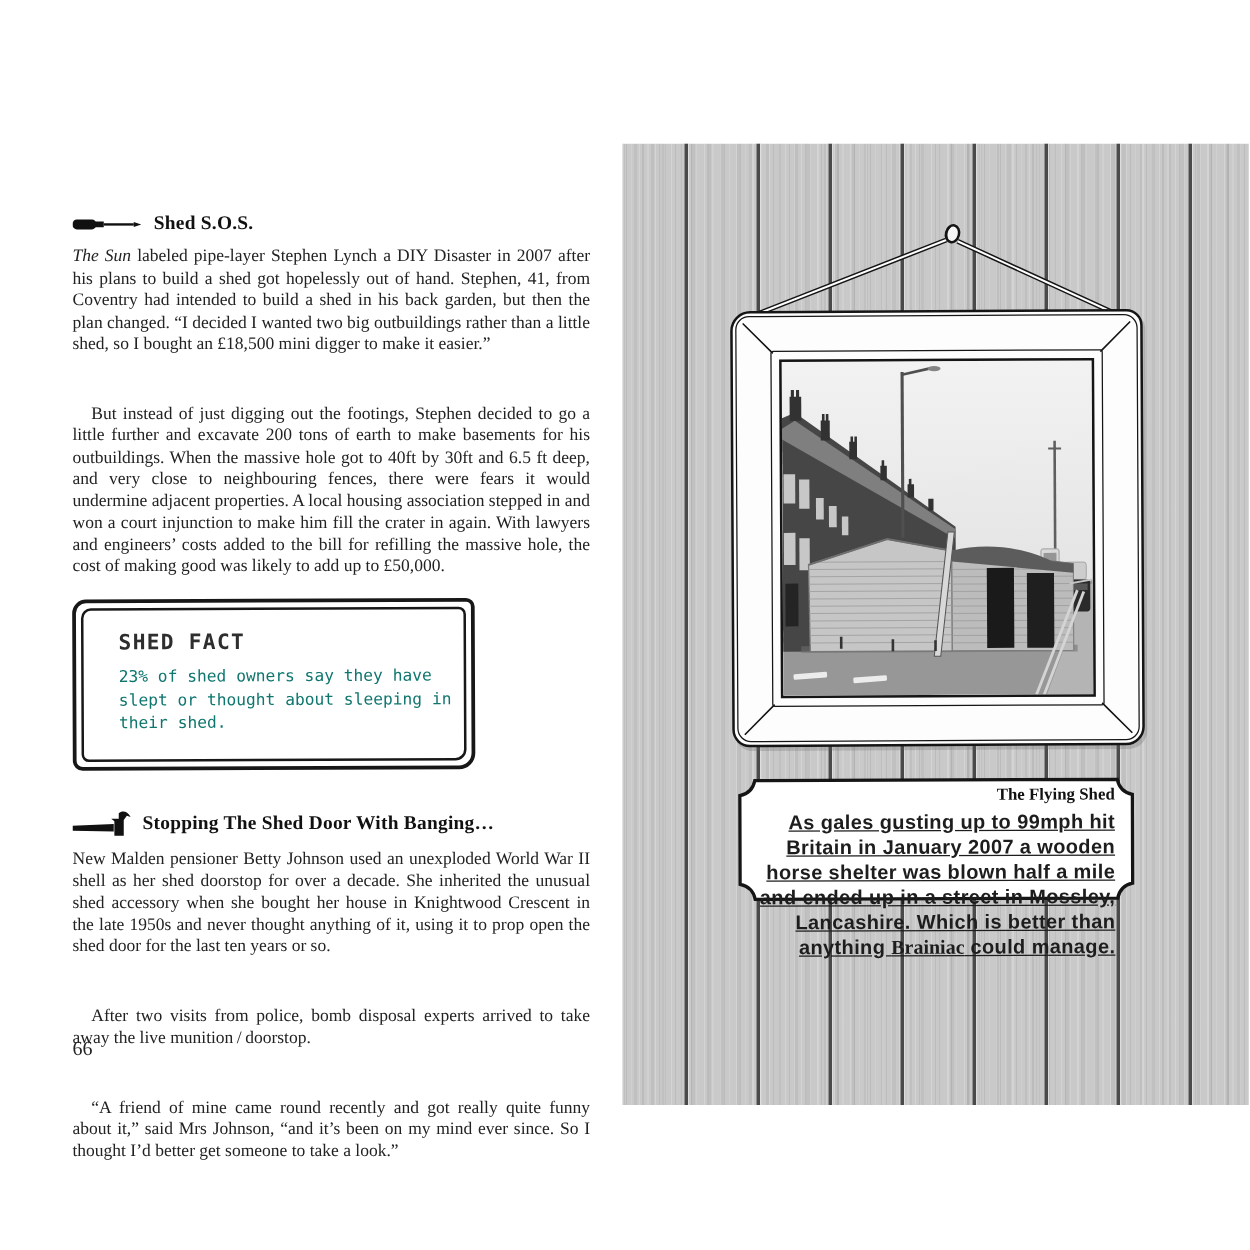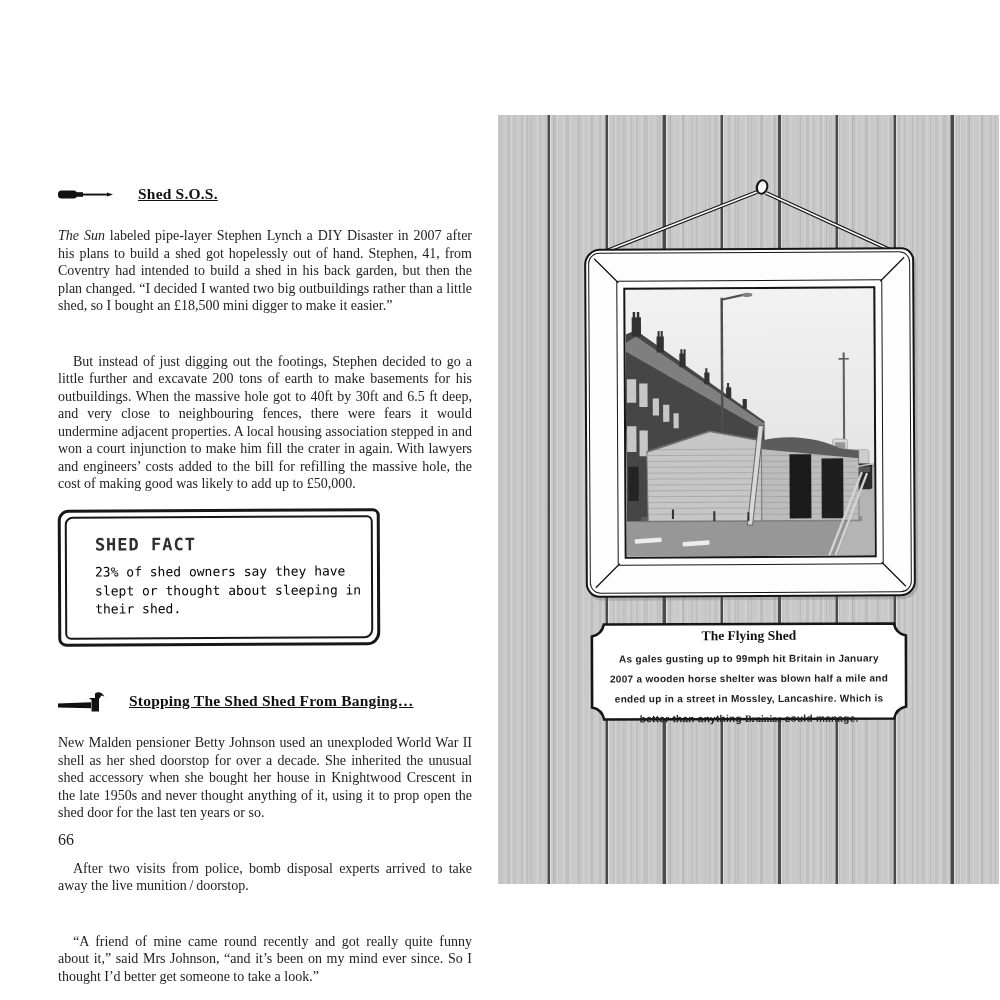--- a/index.html
+++ b/index.html
@@ -2,33 +2,33 @@
 <html><head>
 <meta charset="utf-8">
 <style>
   html,body{margin:0;padding:0;background:#ffffff;}
   .stage{position:relative;width:1000px;height:1000px;background:#ffffff;overflow:hidden;
          font-family:"Liberation Serif", serif;color:#1c1c1c;}
 
   
   .left-page{position:absolute;left:58px;top:170px;width:414px;}
   .sec-head{display:flex;align-items:center;gap:9px;margin:0 0 9px 0;}
-  .sec-head h2{font-size:15.5px;font-weight:bold;margin:15px;letter-spacing:.2px;color:#111;text-decoration:underline;}
+  .sec-head h2{font-size:15.5px;font-weight:bold;margin:0;letter-spacing:.2px;color:#111;}
   .bodycol p{margin:0;font-size:14px;line-height:17.5px;text-align:justify;color:#222;}
   .bodycol p.indent{text-indent:15px;margin-top:38px;}
   .ital{font-style:italic;font-family:Liberation Serif, serif;}
 
   .fact-box{margin:16px 0 18px 0;width:316px;border:3px solid #171717;
             border-radius:11px 7px 13px 8px;background:#fff;transform:rotate(-.25deg);}
   .fact-inner{margin:4px;border:2.5px solid #171717;border-radius:8px 6px 9px 6px;
               padding:16px 5px 18px 28px;min-height:70px;}
   .fact-title{font-family:"DejaVu Sans Mono", monospace;font-weight:bold;font-size:17px;
               letter-spacing:1px;color:#2e2e2e;margin:0 0 9px 0;}
   .fact-body{font-family:"DejaVu Sans Mono", monospace;font-size:13px;line-height:18.5px;
-             color:#000000;margin:0;width:270px;}
+             color:#0f766e;margin:0;width:270px;}
 
   .gap-lg{height:14px;}
   .page-number{position:absolute;left:58px;top:831px;font-size:16px;color:#222;}
 
   
   .wood{position:absolute;left:498px;top:115px;width:501px;height:769px;
         background-color:#c9c9c9;
         background-image:
           repeating-linear-gradient(90deg, rgba(0,0,0,0) 0 49.2px, rgba(140,140,140,.9) 49.2px 50px, #4a4a4a 50px 52.4px, rgba(225,225,225,.85) 52.4px 53.4px, rgba(0,0,0,0) 53.4px 57.6px),
           repeating-linear-gradient(90deg, rgba(255,255,255,.20) 0 1px, rgba(255,255,255,0) 1px 3px, rgba(70,70,70,.10) 3px 4px, rgba(0,0,0,0) 4px 7px, rgba(255,255,255,.13) 7px 8px, rgba(0,0,0,0) 8px 13px),
@@ -42,25 +42,25 @@
                border-radius:16px 13px 15px 14px;box-shadow:2px 3px 0 rgba(90,90,90,.25);}
   .frame-line2{position:absolute;inset:4px;border:1.5px solid #151515;border-radius:11px;}
   .well-line1{position:absolute;inset:32px;border:1.5px solid #151515;border-radius:2px;}
   .well{position:absolute;inset:39px;border:2.5px solid #151515;background:#dcdcdc;overflow:hidden;}
   .well svg{display:block;width:100%;height:100%;}
   .miter-svg{position:absolute;inset:0;}
 
   .plaque{position:absolute;left:90px;top:505px;width:322px;height:103px;z-index:3;
           transform:rotate(-.2deg);}
   .plaque-border{position:absolute;inset:0;}
-  .plaque-text{position:absolute;inset:8px 18px 6px 18px;text-align:center;}
+  .plaque-text{position:absolute;inset:8px 18px 6px 18px;text-align:right;}
   .plaque-title{font-family:"Liberation Serif", serif;font-weight:bold;font-size:13.5px;
                 color:#111;margin:0 0 5px 0;}
-  .plaque-body{font-family:cursive, sans-serif;font-size:10px;line-height:20px;font-weight:bold;
-               color:#1d1d1d;margin:0;letter-spacing:.3px;}
+  .plaque-body{font-family:cursive, sans-serif;font-size:16px;line-height:20px;font-weight:bold;
+               color:#1d1d1d;margin:0;letter-spacing:.3px;text-decoration:underline;}
   .plaque-body .showname{font-family:"Liberation Serif", serif;font-weight:bold;letter-spacing:0;}
 </style>
 </head>
 <body>
 
 <div class="stage">
 
   <div class="left-page">
 
     <div class="sec-head">
@@ -89,21 +89,21 @@
 
     <div class="gap-lg"></div>
 
     <div class="sec-head">
       <span style="display:inline-flex;">
         <svg width="47" height="23" viewBox="0 0 47 23">
           <path d="M0,13.5 L33,12.2 L33,18.2 L0,17.5 Z" fill="#111"></path>
           <path d="M31,8 L37,8 L37,3.5 C40,1 44,2 46.5,6.5 L43.5,5.5 L41,9 L41,21.5 L33.5,21.5 L33.5,10 Z" fill="#111"></path>
         </svg>
       </span>
-      <h2>Stopping The Shed Shed From Banging…</h2>
+      <h2>Stopping The Shed Door With Banging…</h2>
     </div>
 
     <div class="bodycol">
       <p>New Malden pensioner Betty Johnson used an unexploded World War II shell as her shed doorstop for over a decade. She inherited the unusual shed accessory when she bought her house in Knightwood Crescent in the late 1950s and never thought anything of it, using it to prop open the shed door for the last ten years or so.</p>
       <p class="indent">After two visits from police, bomb disposal experts arrived to take away the live munition / doorstop.</p>
       <p class="indent">“A friend of mine came round recently and got really quite funny about it,” said Mrs Johnson, “and it’s been on my mind ever since. So I thought I’d better get someone to take a look.”</p>
     </div>
   </div>
 
   <div class="page-number">66</div>

